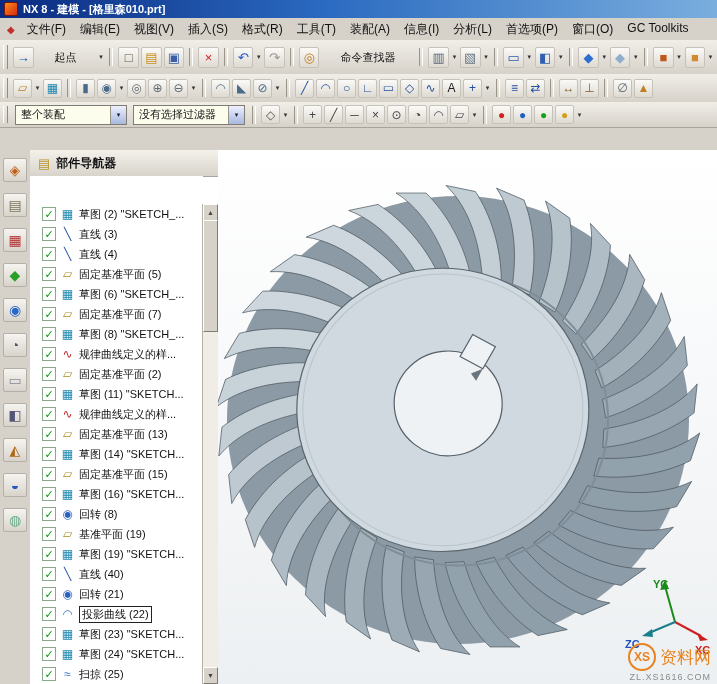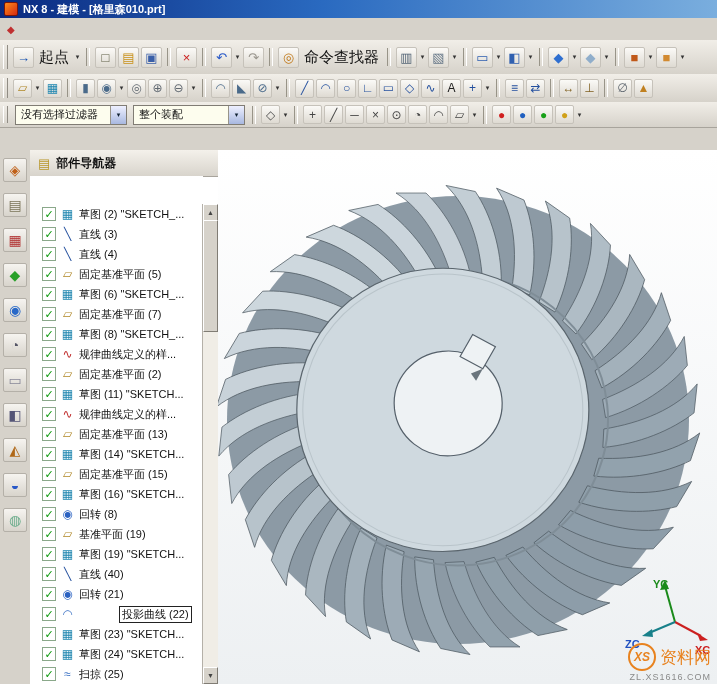--- a/index.html
+++ b/index.html
@@ -24,21 +24,21 @@
     border-left:1px solid #fff;border-right:1px solid #908c84;margin:0 4px 0 1px;}
   #toolbar-main{top:40px;height:34px;}
   #toolbar-feature{top:74px;height:28px;}
   #filterbar{top:102px;height:25px;}
   .tb-icon{width:17px;height:17px;display:inline-flex;align-items:center;justify-content:center;
     font-size:12px;border:1px solid #c6c2ba;border-radius:2px;margin:0 1px;
     background:linear-gradient(#fbfaf7,#dedad2);}
   #toolbar-main .tb-icon{width:19px;height:19px;font-size:13px;}
   .tb-sep{width:2px;height:18px;border-left:1px solid #989488;border-right:1px solid #fff;margin:0 4px;}
   .tb-drop{font-size:7px;color:#333;width:9px;text-align:center;}
-  .tb-label{font-size:15px;padding:0 4px;white-space:nowrap;}
+  .tb-label{font-size:11px;padding:0 20px;white-space:nowrap;}
   .tb-combo{display:inline-flex;align-items:center;border:1px solid #807c74;background:#fdfdee;
     height:18px;font-size:11px;margin:0 3px;}
   .combo-txt{padding:0 5px;min-width:84px;white-space:nowrap;}
   .combo-arrow{width:15px;height:18px;background:linear-gradient(#eef0ff,#a8b8e0);
     border-left:1px solid #989488;display:inline-flex;align-items:center;justify-content:center;
     font-size:7px;color:#123;}
   
   .statusbar{position:absolute;top:127px;left:0;right:0;height:23px;background:#d6d2ca;
     border-bottom:1px solid #8a867e;display:flex;align-items:center;font-size:12px;font-weight:bold;
     padding-left:6px;}
@@ -54,54 +54,68 @@
     border-right:1px solid #8a867e;}
   .nav-header{height:26px;background:linear-gradient(#f4f1eb,#d8d4cc);border-bottom:1px solid #a8a49c;
     display:flex;align-items:center;gap:6px;padding-left:8px;font-size:12px;font-weight:bold;}
   .nav-header-icon{color:#b8962a;font-size:13px;}
   .tree{position:absolute;top:26px;left:0;right:15px;bottom:0;overflow:hidden;padding-top:28px;background:#fff;}
   .tree-row{height:20px;display:flex;align-items:center;gap:4px;padding-left:12px;font-size:11px;white-space:nowrap;}
   .checkbox{width:12px;height:12px;border:1px solid #8aa88a;background:#fff;color:#089a08;
     font-size:11px;line-height:11px;font-weight:bold;display:inline-flex;align-items:center;justify-content:center;flex:0 0 auto;}
   .tree-icon{width:15px;height:15px;font-size:12px;display:inline-flex;align-items:center;justify-content:center;flex:0 0 auto;}
   .tree-label{overflow:hidden;text-overflow:clip;}
-  .tree-row.selected .tree-label{border:1px solid #222;padding:0 2px;margin-left:40px;}
+  .tree-row.selected .tree-label{border:1px solid #222;padding:0 2px;}
   
   .scrollbar{position:absolute;top:54px;right:0;bottom:0;width:15px;background:#f0ede6;border-left:1px solid #b4b0a8;}
   .sb-btn{position:absolute;left:0;right:0;height:15px;background:#d6d2ca;
     border:1px solid;border-color:#fff #807c74 #807c74 #fff;display:flex;align-items:center;justify-content:center;
     font-size:7px;color:#444;}
   .sb-up{top:0;}
   .sb-down{bottom:0;}
   .sb-thumb{position:absolute;top:16px;left:0;right:0;height:110px;background:#d6d2ca;
     border:1px solid;border-color:#fff #807c74 #807c74 #fff;}
   
   .viewport{position:absolute;left:218px;top:0;right:0;bottom:0;
     background:linear-gradient(#ffffff,#edf0f2);overflow:hidden;}
   #gear-svg{position:absolute;left:0;top:0;}
   .triad{position:absolute;right:2px;bottom:24px;}
   .watermark{position:absolute;right:6px;bottom:2px;text-align:right;}
   .wm-row{display:flex;align-items:center;gap:4px;justify-content:flex-end;}
   .wm-logo{width:24px;height:24px;border:2px solid #e8821e;border-radius:50%;color:#e8821e;
-    font-style:italic;font-weight:bold;font-size:12px;display:flex;align-items:center;justify-content:center;}
+    font-weight:bold;font-size:12px;display:flex;align-items:center;justify-content:center;}
   .wm-name{color:#e8821e;font-size:17px;font-weight:normal;}
   .wm-url{color:#8a8a8a;font-size:9px;letter-spacing:1px;margin-top:1px;}
 </style>
 </head>
 <body>
 
 <div class="app">
 
   <div class="titlebar">
     <span class="nx-logo"></span>
     <span class="title-text">NX 8 - 建模 - [格里森010.prt]</span>
   </div>
 
   <div class="menubar">
     <span class="menu-sys-icon">◆</span>
+    <div class="menu-items" id="menu-items">
+        <span class="menu-item">文件(F)</span>
+        <span class="menu-item">编辑(E)</span>
+        <span class="menu-item">视图(V)</span>
+        <span class="menu-item">插入(S)</span>
+        <span class="menu-item">格式(R)</span>
+        <span class="menu-item">工具(T)</span>
+        <span class="menu-item">装配(A)</span>
+        <span class="menu-item">信息(I)</span>
+        <span class="menu-item">分析(L)</span>
+        <span class="menu-item">首选项(P)</span>
+        <span class="menu-item">窗口(O)</span>
+        <span class="menu-item">GC Toolkits</span>
+      </div>
   </div>
 
   <div class="toolbar" id="toolbar-main">
       <span class="tb-icon" style="color: rgb(21, 80, 176);">→</span>
       <span class="tb-label">起点</span>
       <span class="tb-drop">▾</span>
       <span class="tb-sep"></span>
       <span class="tb-icon" style="color: rgb(96, 96, 72);">□</span>
       <span class="tb-icon" style="color: rgb(200, 144, 24);">▤</span>
       <span class="tb-icon" style="color: rgb(58, 95, 168);">▣</span>
@@ -168,25 +182,25 @@
       <span class="tb-icon" style="color: rgb(36, 80, 158);">⇄</span>
       <span class="tb-sep"></span>
       <span class="tb-icon" style="color: rgb(128, 96, 32);">↔</span>
       <span class="tb-icon" style="color: rgb(128, 96, 32);">⊥</span>
       <span class="tb-sep"></span>
       <span class="tb-icon" style="color: rgb(96, 104, 112);">∅</span>
       <span class="tb-icon" style="color: rgb(192, 128, 32);">▲</span>
     </div>
   <div class="toolbar" id="filterbar">
       <span class="tb-combo">
-        <span class="combo-txt">没有选择过滤器</span>
+        <span class="combo-txt">整个装配</span>
         <span class="combo-arrow">▾</span>
       </span>
       <span class="tb-combo">
-        <span class="combo-txt">整个装配</span>
+        <span class="combo-txt">没有选择过滤器</span>
         <span class="combo-arrow">▾</span>
       </span>
       <span class="tb-sep"></span>
       <span class="tb-icon" style="color: rgb(85, 85, 85);">◇</span>
       <span class="tb-drop">▾</span>
       <span class="tb-sep"></span>
       <span class="tb-icon" style="color: rgb(68, 68, 68);">+</span>
       <span class="tb-icon" style="color: rgb(68, 68, 68);">╱</span>
       <span class="tb-icon" style="color: rgb(68, 68, 68);">─</span>
       <span class="tb-icon" style="color: rgb(68, 68, 68);">×</span>

